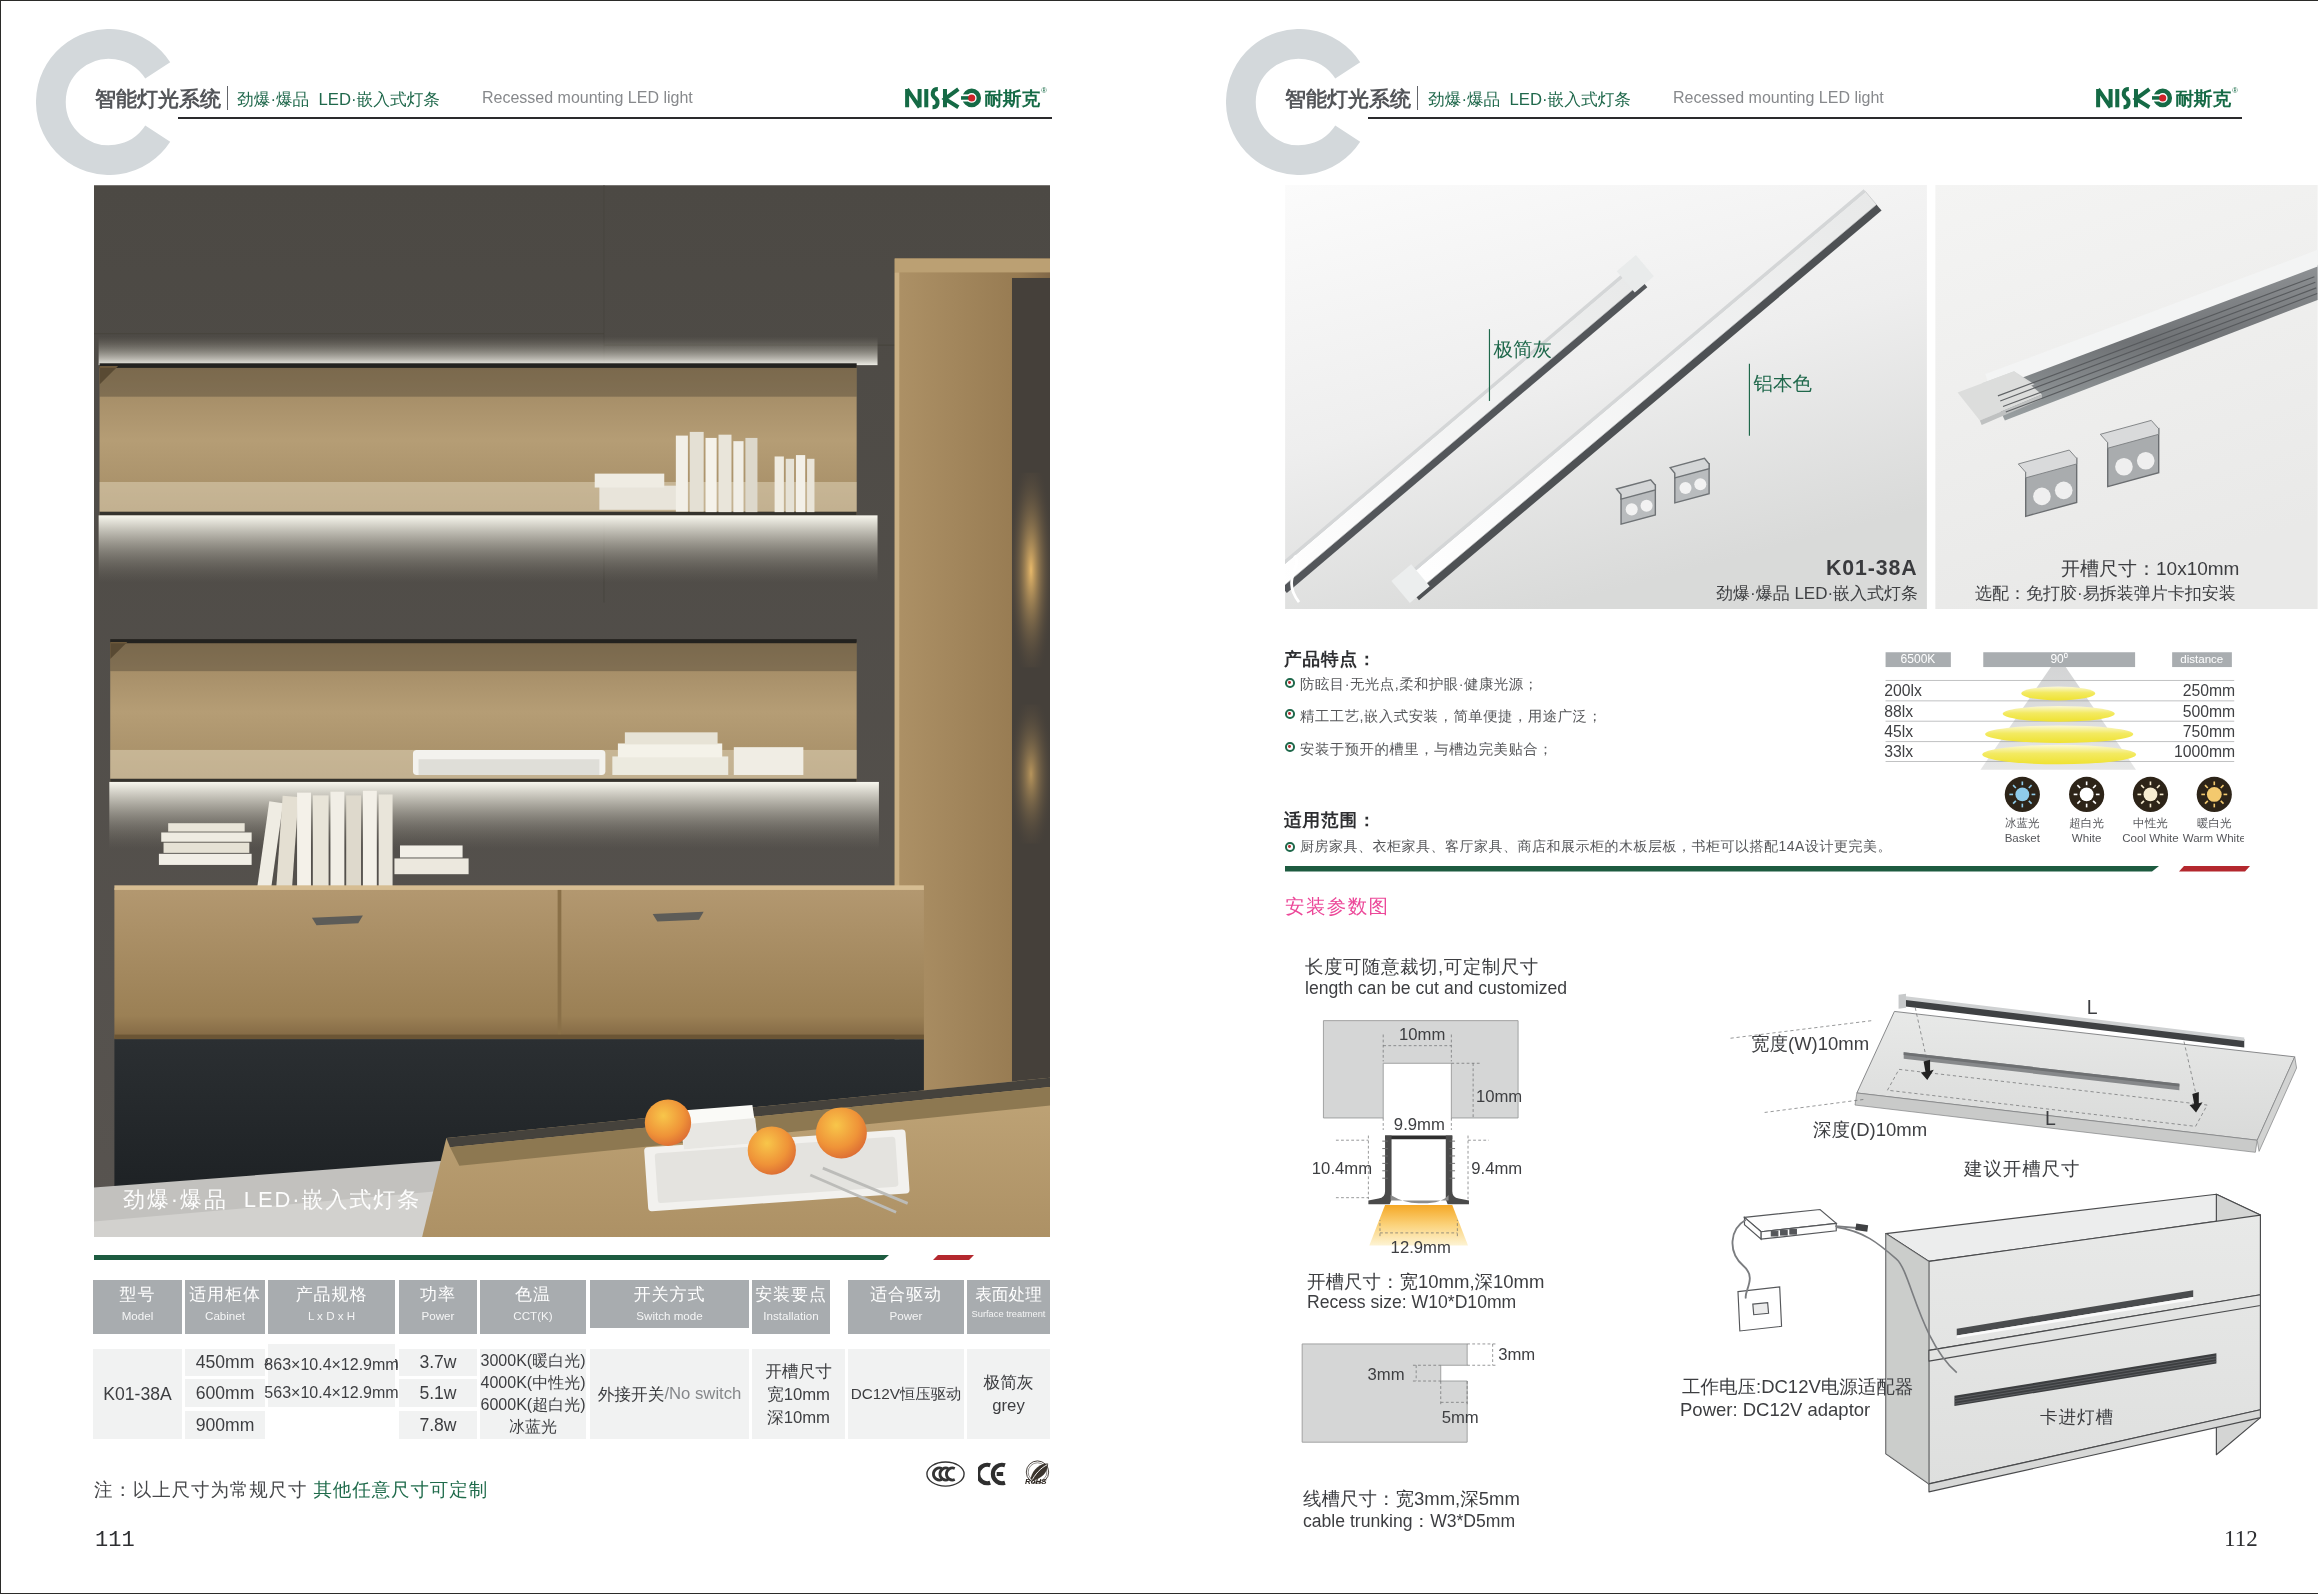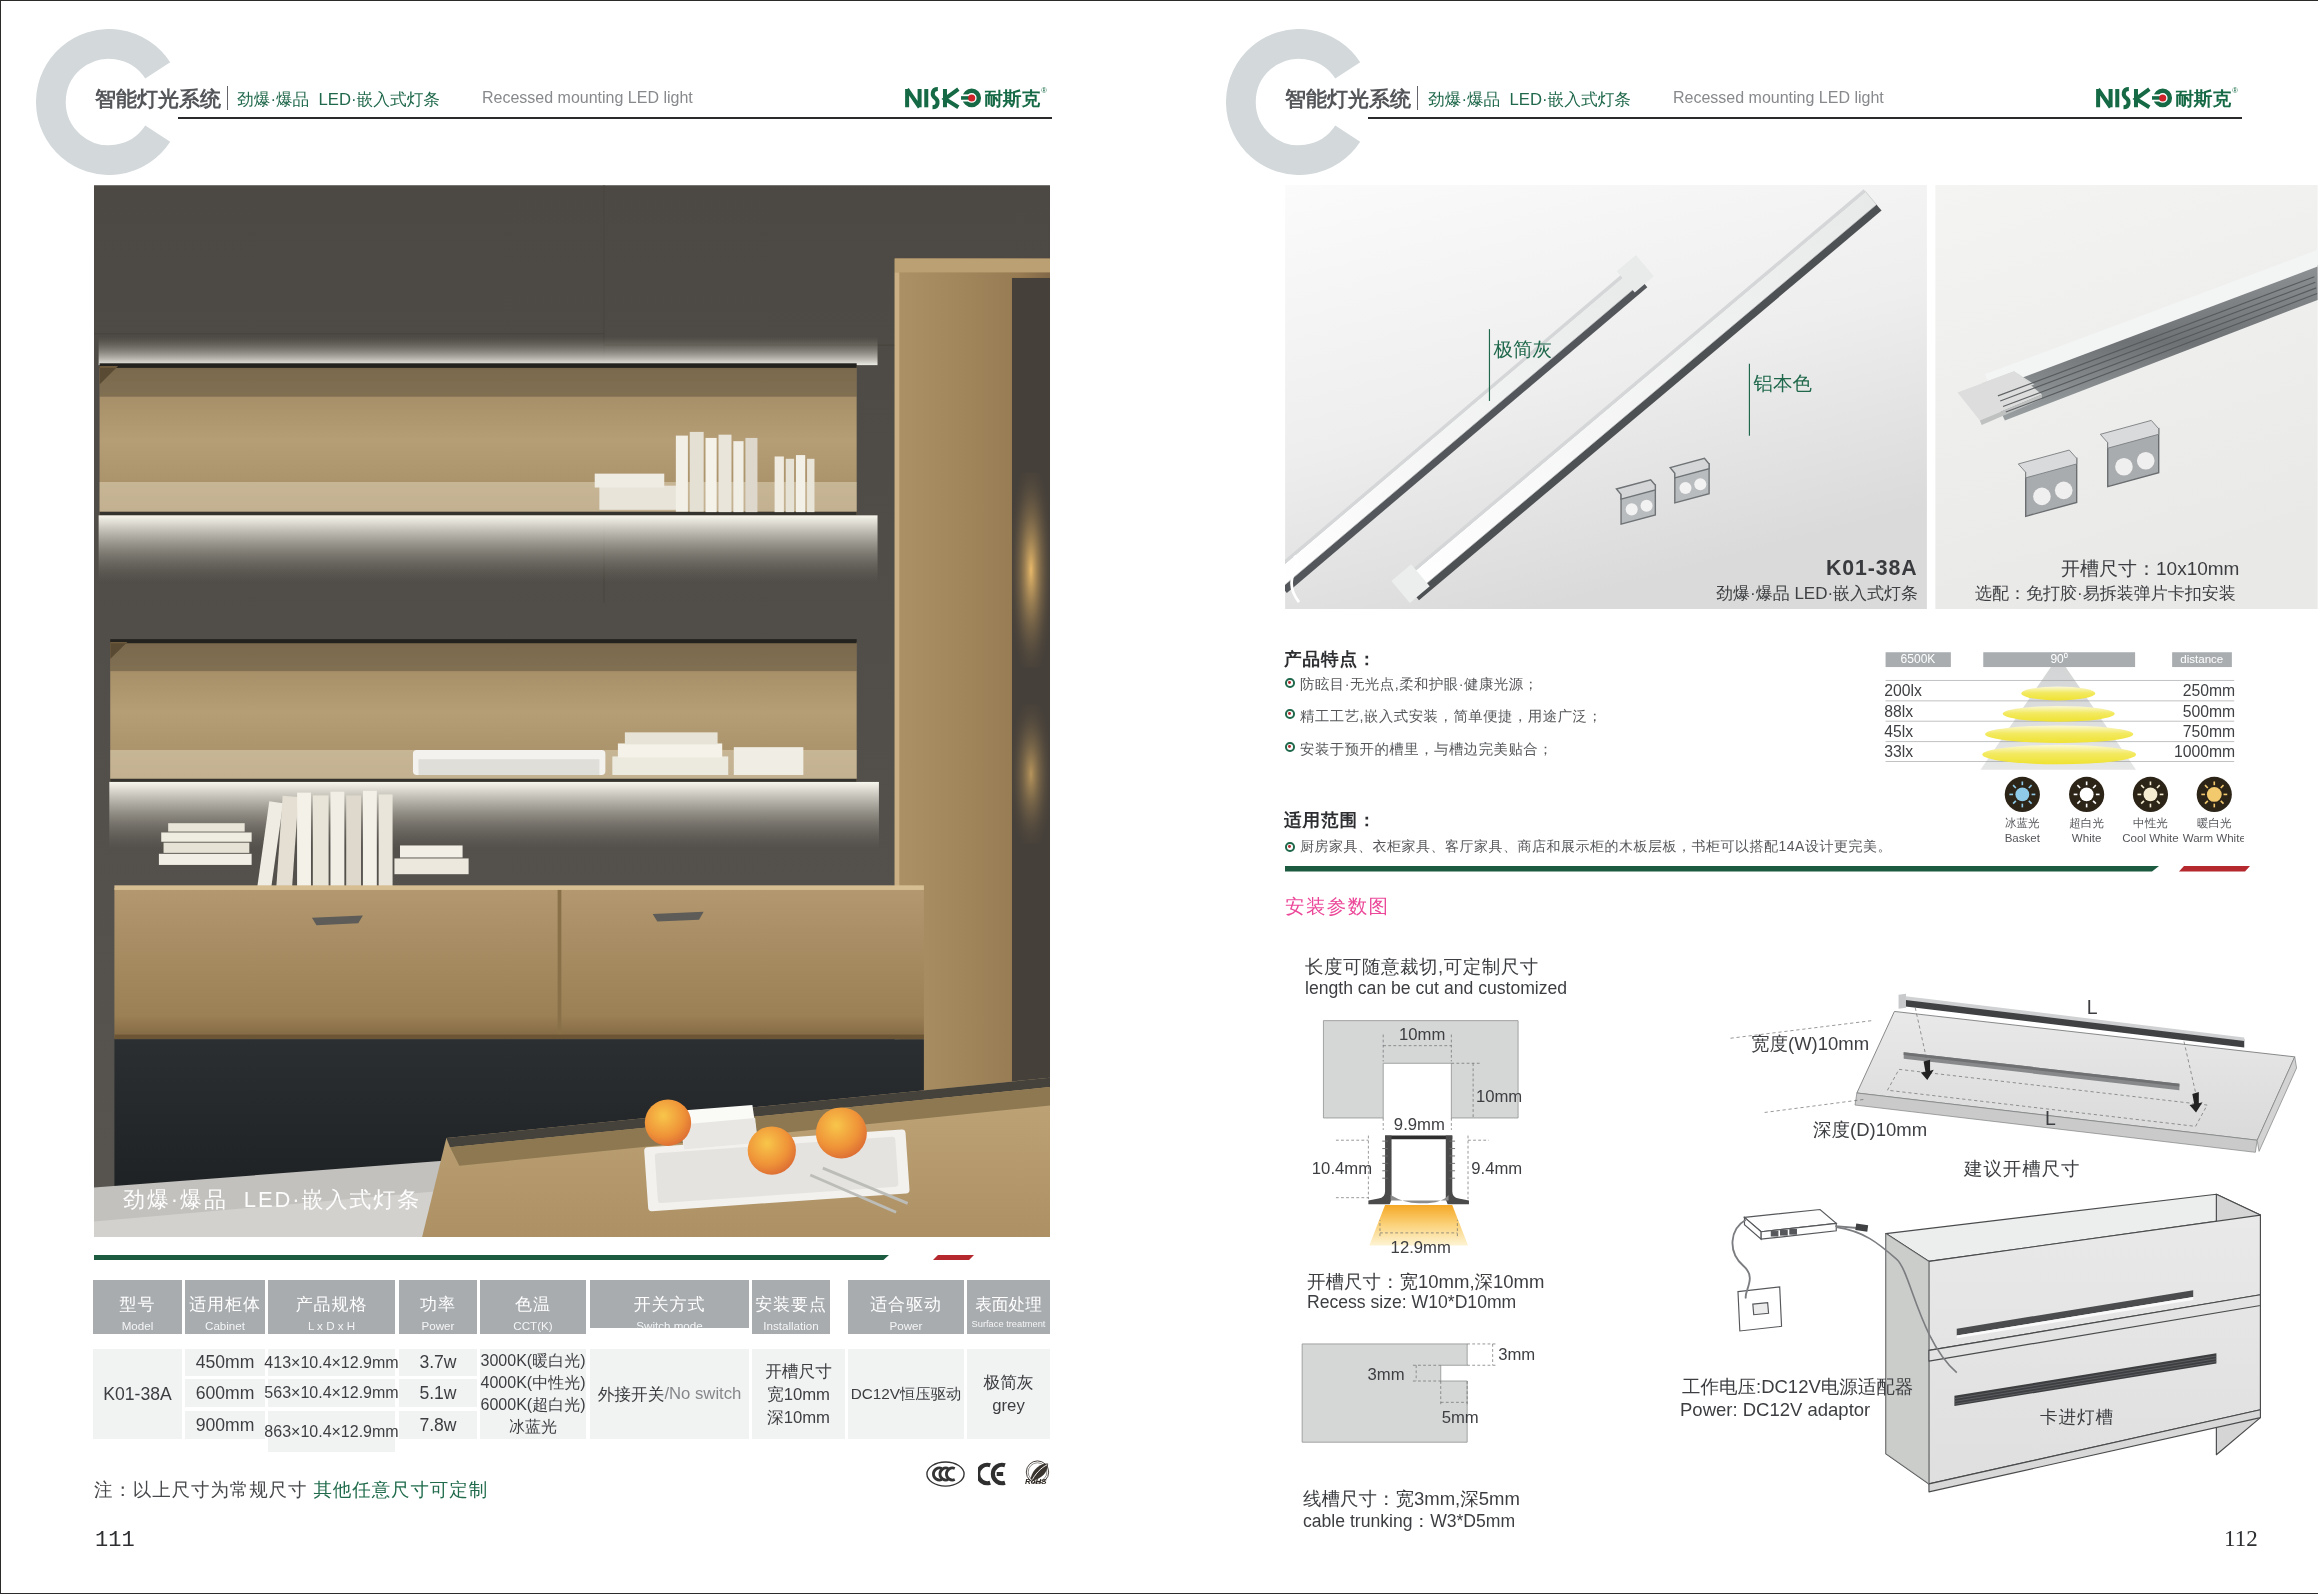--- a/index.html
+++ b/index.html
@@ -4,21 +4,21 @@
 html,body{margin:0;padding:0}
 body{width:2334px;height:1595px;position:relative;background:#fff;overflow:hidden;font-family:"Liberation Sans",sans-serif}
 .t{position:absolute;white-space:nowrap}
 .abs{position:absolute}
 .hcjk{font-size:21px;font-weight:bold;color:#54565a;letter-spacing:0px}
 .hgrn{font-size:16.7px;color:#1f684b;letter-spacing:0px}
 .heng{font-size:16px;color:#87898c}
 .hline{position:absolute;height:1.9px;background:#2a2a2c}
 .vdiv{position:absolute;width:1.4px;background:#63656a}
 .th{position:absolute;background:#a8acaf;color:#fff;text-align:center}
-.th .cn{font-size:17px;letter-spacing:0.9px;margin-top:13px}
+.th .cn{font-size:17px;letter-spacing:0.9px;margin-top:3px}
 .th .en{font-size:11.6px;color:rgba(255,255,255,.88);margin-top:3.2px}
 .td{position:absolute;background:#f1f2f2;color:#3d3e41;display:flex;align-items:center;justify-content:center;text-align:center}
 .bullet{position:absolute;width:5.6px;height:5.6px;border-radius:50%;border:2.3px solid #1f684b}
 .bullet:after{content:"";position:absolute;left:1.4px;top:1.4px;width:2.8px;height:2.8px;border-radius:50%;background:#b02a30}
 .fttext{font-size:14.4px;color:#56575a;letter-spacing:0.5px}
 </style></head><body>
 
 <div class="abs" style="left:0;top:0;width:2334px;height:1.4px;background:#2b2b29"></div>
 
 <div class="abs" style="left:0;top:1593px;width:2334px;height:1.4px;background:#2b2b29"></div>
@@ -284,21 +284,21 @@
 <div class="td" style="left:185px;top:1349px;width:80px;height:27px;font-size:17.6px">450mm</div>
 
 <div class="td" style="left:185px;top:1379px;width:80px;height:28px;font-size:17.6px">600mm</div>
 
 <div class="td" style="left:185px;top:1411px;width:80px;height:28px;font-size:17.6px">900mm</div>
 
 <div class="td" style="left:268px;top:1349px;width:127px;height:27px;font-size:16px">413×10.4×12.9mm</div>
 
 <div class="td" style="left:268px;top:1379px;width:127px;height:28px;font-size:16px">563×10.4×12.9mm</div>
 
-<div class="td" style="left:268px;top:1411px;width:127px;height:41px;font-size:16px">863×10.4×12.9mm</div>
+<div class="td" style="left:268px;top:1344px;width:127px;height:41px;font-size:16px">863×10.4×12.9mm</div>
 
 <div class="td" style="left:399px;top:1349px;width:78px;height:27px;font-size:17.6px">3.7w</div>
 
 <div class="td" style="left:399px;top:1379px;width:78px;height:28px;font-size:17.6px">5.1w</div>
 
 <div class="td" style="left:399px;top:1411px;width:78px;height:28px;font-size:17.6px">7.8w</div>
 
 <div class="td" style="left:480px;top:1349px;width:106px;height:90px;font-size:16px;line-height:22px">3000K(暖白光)<br>4000K(中性光)<br>6000K(超白光)<br>冰蓝光</div>
 
 <div class="td" style="left:590px;top:1349px;width:159px;height:90px;font-size:16.7px">外接开关<span style="color:#85878a">/No switch</span></div>

